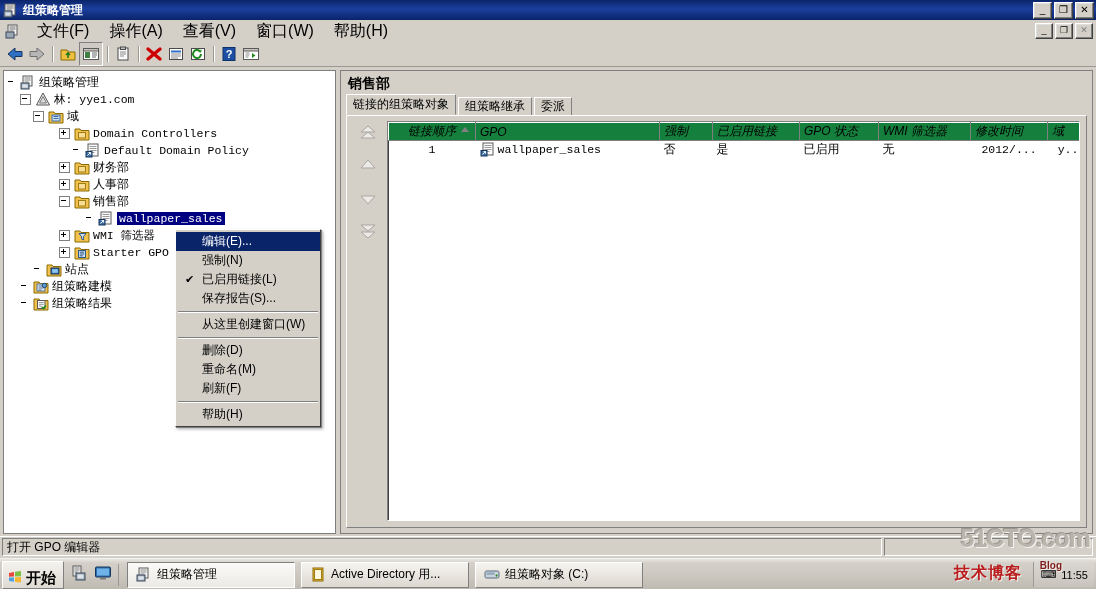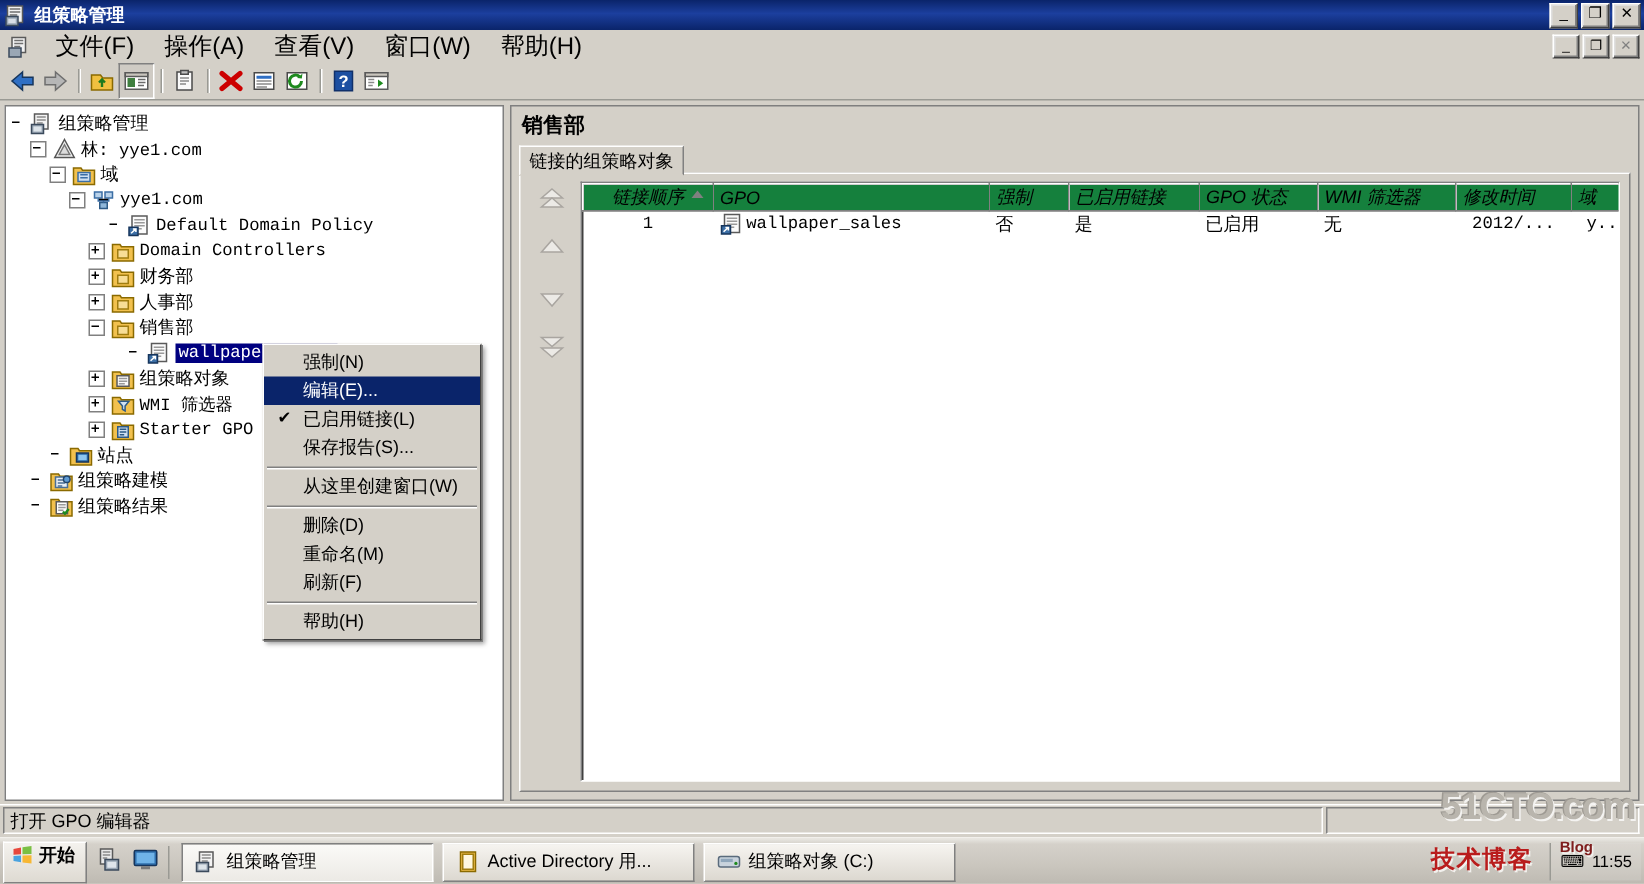--- a/index.html
+++ b/index.html
@@ -94,21 +94,21 @@
     box-shadow:1px 1px 0 #808080, 2px 2px 3px rgba(0,0,0,.35);
     padding:2px 0;z-index:50;font-size:12px;
   }
   .ctxitem{height:19px;line-height:19px;padding-left:26px;position:relative;color:#000;white-space:nowrap;}
   .ctxitem.hl{background:#0a246a;color:#fff;}
   .ctxitem .chk{position:absolute;left:9px;top:0;line-height:19px;font-size:11px;}
   .ctxsep{height:1px;margin:3px 2px;background:#808080;box-shadow:0 1px 0 #fff;}
 
   
   .rp-title{position:absolute;left:7px;top:4px;font-size:14px;font-weight:bold;color:#000;}
-  .tabstrip{position:absolute;left:5px;top:26px;height:18px;display:flex;align-items:flex-end;flex-direction:column;}
+  .tabstrip{position:absolute;left:5px;top:26px;height:18px;display:flex;align-items:flex-end;}
   .tab{
     height:17px;line-height:16px;padding:0 6px;background:#d4d0c8;
     border:1px solid;border-color:#fff #808080 #d4d0c8 #fff;
     font-size:12px;color:#000;margin-right:2px;position:relative;top:1px;
   }
   .tab.active{
     height:19px;line-height:18px;top:0;background:#d4d0c8;
     border-color:#fff #808080 #d4d0c8 #fff;font-weight:normal;z-index:2;
   }
   .tabline{position:absolute;left:5px;top:44px;right:5px;height:1px;background:#808080;}
@@ -153,24 +153,24 @@
   .sb-main{flex:0 0 870px;font-family:"Liberation Sans",sans-serif;}
   .sb-extra{flex:1;margin-right:3px;}
 
   
   .taskbar{
     position:absolute;left:0;top:558px;width:1096px;height:31px;
     background:linear-gradient(to bottom,#e9e7e2 0%,#d5d1ca 12%,#cbc7bf 55%,#bdb9b1 100%);
     border-top:1px solid #f2f0ec;display:flex;align-items:center;
   }
   .startbtn{
-    margin-left:2px;height:26px;display:flex;align-items:flex-start;gap:3px;padding:0 7px 0 4px;
+    margin-left:2px;height:26px;display:flex;align-items:flex-end;gap:3px;padding:0 7px 0 4px;
     background:linear-gradient(to bottom,#f4f2ee,#dedad2);
     border:1px solid;border-color:#fff #808080 #808080 #fff;
-    font-size:12px;font-weight:bold;color:#000;
+    font-size:15px;font-weight:bold;color:#000;
   }
   .qlaunch{display:flex;align-items:center;gap:6px;margin-left:6px;padding-right:6px;
     border-right:1px solid #9a9a94;height:22px;}
   .tasks{display:flex;align-items:center;gap:6px;margin-left:8px;}
   .taskbtn{
     height:24px;min-width:150px;display:flex;align-items:center;gap:5px;padding:0 8px;
     background:linear-gradient(to bottom,#f6f4f0,#dcd8d0);
     border:1px solid;border-color:#fff #808080 #808080 #fff;
     font-size:12px;color:#000;white-space:nowrap;
   }
@@ -341,57 +341,46 @@
             <span class="ind" style="width: 26px;"></span>
             <span class="texp "></span>
             <span class="ic"><svg width="16" height="15" viewBox="0 0 16 15">
                 <path d="M1 3h5l1 1.5h8V14H1z" fill="#f2c14e" stroke="#8a6a00"></path>
                 <rect x="4" y="6" width="8" height="6" fill="#cfe0f2" stroke="#3b6ea5"></rect>
                 <path d="M5.5 7.5h5M5.5 9.5h5" stroke="#3b6ea5"></path>
               </svg></span>
             <span class="tlabel">域</span>
           </div>
           <div class="trow">
-            <span class="ind" style="width: 39px;"></span>
-            <span class="texp "></span>
-            <span class="ic"><svg width="16" height="15" viewBox="0 0 16 15">
-                <rect x="2" y="2" width="5" height="4" fill="#b9d2ea" stroke="#3b6ea5"></rect>
-                <rect x="9" y="2" width="5" height="4" fill="#b9d2ea" stroke="#3b6ea5"></rect>
-                <rect x="5.5" y="9" width="5" height="4" fill="#8fb7da" stroke="#2d5a86"></rect>
-                <path d="M4.5 6.5v1.5h7V6.5M8 8v1" stroke="#3b6ea5"></path>
-              </svg></span>
-            <span class="tlabel mono">yye1.com</span>
+            <span class="ind" style="width: 52px;"></span>
+            <span class="texp plus"></span>
+            <span class="ic"><svg width="16" height="15" viewBox="0 0 16 15">
+                <path d="M1 3h5l1 1.5h8V14H1z" fill="#f2c14e" stroke="#8a6a00"></path>
+                <rect x="4.5" y="6.5" width="7" height="5.5" fill="#f7dd96" stroke="#a07d10"></rect>
+              </svg></span>
+            <span class="tlabel mono">Domain Controllers</span>
           </div>
           <div class="trow">
             <span class="ind" style="width: 65px;"></span>
             <span class="texp none"></span>
             <span class="ic"><svg width="16" height="15" viewBox="0 0 16 15">
                 <rect x="3" y="1" width="10" height="12" fill="#fbfbfb" stroke="#5a5a5a"></rect>
                 <path d="M4.5 3.5h7M4.5 5.5h7M4.5 7.5h7M4.5 9.5h5" stroke="#9a9a9a"></path>
                 <rect x="1" y="8.5" width="6" height="5.5" fill="#3b6ea5" stroke="#16355c"></rect>
                 <path d="M2.4 12.5 L5.6 9.6 M3.6 9.6 h2 v2" stroke="#fff" stroke-width="1" fill="none"></path>
               </svg></span>
             <span class="tlabel mono">Default Domain Policy</span>
           </div>
           <div class="trow">
             <span class="ind" style="width: 52px;"></span>
             <span class="texp plus"></span>
             <span class="ic"><svg width="16" height="15" viewBox="0 0 16 15">
                 <path d="M1 3h5l1 1.5h8V14H1z" fill="#f2c14e" stroke="#8a6a00"></path>
                 <rect x="4.5" y="6.5" width="7" height="5.5" fill="#f7dd96" stroke="#a07d10"></rect>
               </svg></span>
-            <span class="tlabel mono">Domain Controllers</span>
-          </div>
-          <div class="trow">
-            <span class="ind" style="width: 52px;"></span>
-            <span class="texp plus"></span>
-            <span class="ic"><svg width="16" height="15" viewBox="0 0 16 15">
-                <path d="M1 3h5l1 1.5h8V14H1z" fill="#f2c14e" stroke="#8a6a00"></path>
-                <rect x="4.5" y="6.5" width="7" height="5.5" fill="#f7dd96" stroke="#a07d10"></rect>
-              </svg></span>
             <span class="tlabel">财务部</span>
           </div>
           <div class="trow">
             <span class="ind" style="width: 52px;"></span>
             <span class="texp plus"></span>
             <span class="ic"><svg width="16" height="15" viewBox="0 0 16 15">
                 <path d="M1 3h5l1 1.5h8V14H1z" fill="#f2c14e" stroke="#8a6a00"></path>
                 <rect x="4.5" y="6.5" width="7" height="5.5" fill="#f7dd96" stroke="#a07d10"></rect>
               </svg></span>
             <span class="tlabel">人事部</span>
@@ -408,30 +397,20 @@
           <div class="trow">
             <span class="ind" style="width: 78px;"></span>
             <span class="texp none"></span>
             <span class="ic"><svg width="16" height="15" viewBox="0 0 16 15">
                 <rect x="3" y="1" width="10" height="12" fill="#fbfbfb" stroke="#5a5a5a"></rect>
                 <path d="M4.5 3.5h7M4.5 5.5h7M4.5 7.5h7M4.5 9.5h5" stroke="#9a9a9a"></path>
                 <rect x="1" y="8.5" width="6" height="5.5" fill="#3b6ea5" stroke="#16355c"></rect>
                 <path d="M2.4 12.5 L5.6 9.6 M3.6 9.6 h2 v2" stroke="#fff" stroke-width="1" fill="none"></path>
               </svg></span>
             <span class="tlabel mono sel">wallpaper_sales</span>
-          </div>
-          <div class="trow">
-            <span class="ind" style="width: 52px;"></span>
-            <span class="texp plus"></span>
-            <span class="ic"><svg width="16" height="15" viewBox="0 0 16 15">
-                <path d="M1 3h5l1 1.5h8V14H1z" fill="#f2c14e" stroke="#8a6a00"></path>
-                <rect x="4" y="5.5" width="8" height="7" fill="#fbfbfb" stroke="#5a5a5a"></rect>
-                <path d="M5.2 7.3h5.6M5.2 9.1h5.6M5.2 10.9h4" stroke="#9a9a9a"></path>
-              </svg></span>
-            <span class="tlabel">组策略对象</span>
           </div>
           <div class="trow">
             <span class="ind" style="width: 52px;"></span>
             <span class="texp plus"></span>
             <span class="ic"><svg width="16" height="15" viewBox="0 0 16 15">
                 <path d="M1 3h5l1 1.5h8V14H1z" fill="#f2c14e" stroke="#8a6a00"></path>
                 <path d="M5 5.5h7l-2.6 3.2V12l-1.8-1.1V8.7z" fill="#cfe0f2" stroke="#2d5a86"></path>
               </svg></span>
             <span class="tlabel mono">WMI 筛选器</span>
           </div>
@@ -556,22 +535,22 @@
                   <td></td>
                 </tr>
               </tbody>
           </table>
         </div>
       </div>
     </div>
   </div>
 
   <div class="ctxmenu" id="ctxmenu">
+      <div class="ctxitem hl"><span>编辑(E)...</span></div>
       <div class="ctxitem"><span>强制(N)</span></div>
-      <div class="ctxitem hl"><span>编辑(E)...</span></div>
       <div class="ctxitem"><span class="chk">✔</span><span>已启用链接(L)</span></div>
       <div class="ctxitem"><span>保存报告(S)...</span></div>
       <div class="ctxsep"></div>
       <div class="ctxitem"><span>从这里创建窗口(W)</span></div>
       <div class="ctxsep"></div>
       <div class="ctxitem"><span>删除(D)</span></div>
       <div class="ctxitem"><span>重命名(M)</span></div>
       <div class="ctxitem"><span>刷新(F)</span></div>
       <div class="ctxsep"></div>
       <div class="ctxitem"><span>帮助(H)</span></div>

